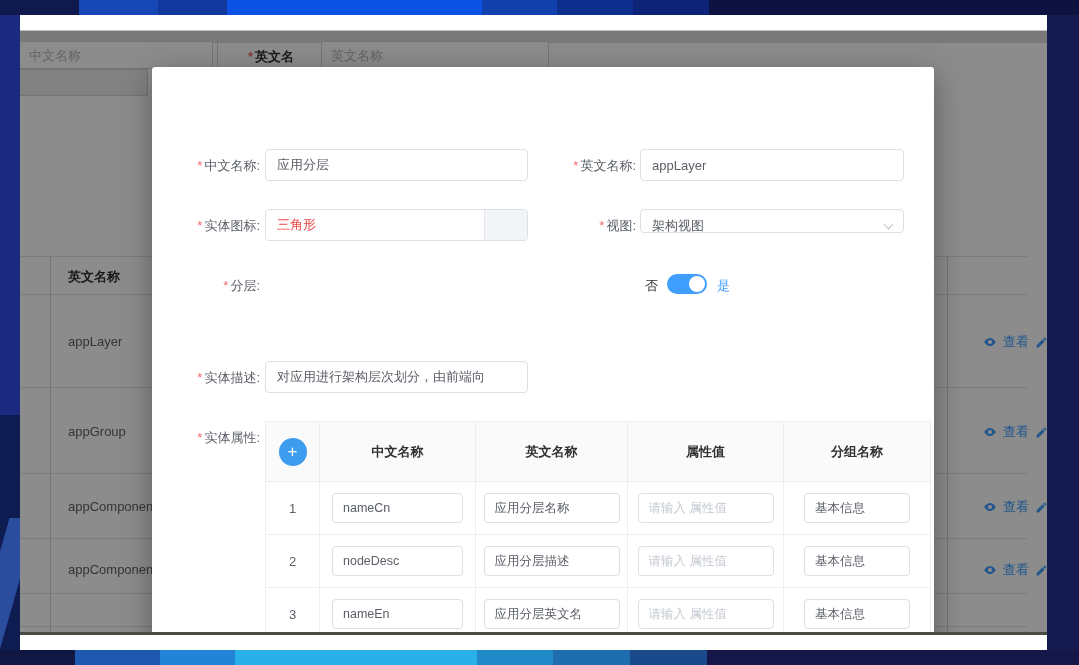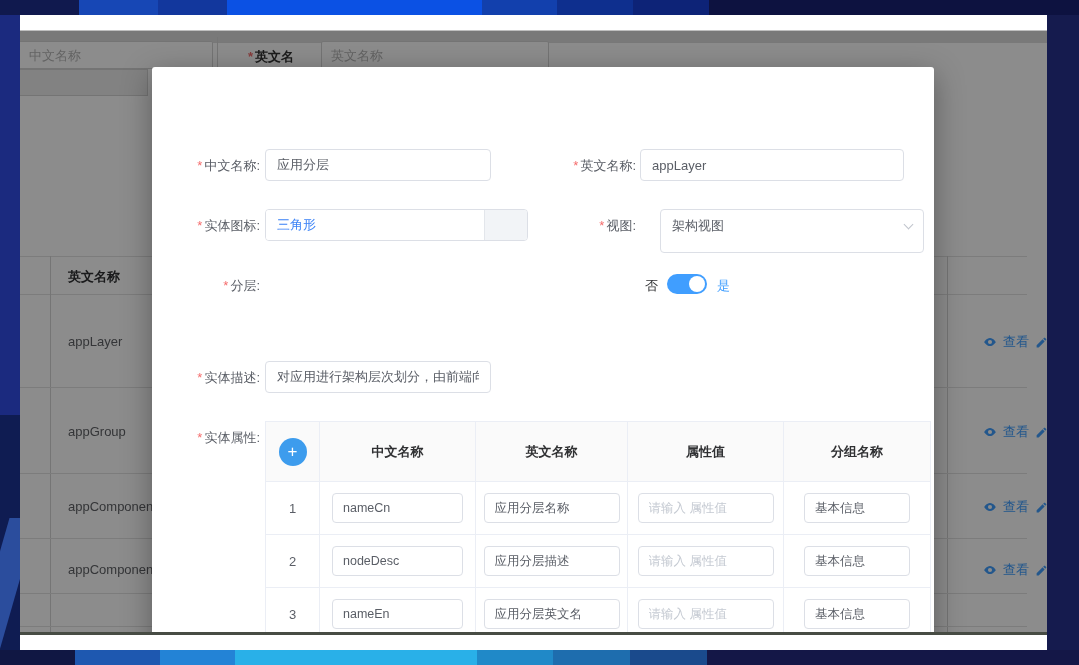--- a/index.html
+++ b/index.html
@@ -49,31 +49,31 @@
   .m-head { position: relative; height: 57px; border-bottom: 1px solid #e8eaec; }
   .m-title { position: absolute; left: 28px; top: 19px; font-size: 17px; font-weight: bold;
              letter-spacing: 3px; color: #17233d; }
   .m-tool { position: absolute; top: 23px; color: #a6aab2; cursor: pointer; }
   .m-tool.expand { right: 48px; }
   .m-tool.close { right: 22px; font-size: 17px; line-height: 14px; }
 
   .f-label { position: absolute; width: 90px; font-size: 13px; color: #5a5e66; text-align: right; line-height: 17px; }
   .req { color: #f56c6c; margin-right: 2px; }
   .inp { position: absolute; height: 32px; border: 1px solid #dcdfe6; border-radius: 4px; background: #fff;
-         font-size: 13px; color: #5a5e66; padding: 0 11px; width: 226px;
+         font-size: 13px; color: #5a5e66; padding: 0 11px; width: 263px;
          font-family: "Liberation Sans", "DejaVu Sans", sans-serif; }
   .inp::placeholder { color: #c0c4cc; }
-  .sel { position: absolute; height: 44px; border: 1px solid #dcdfe6; border-radius: 4px; background: #fff;
-         font-size: 13px; color: #5a5e66; padding: 7px 26px 0 11px; width: 264px; margin-left: 20px; }
+  .sel { position: absolute; height: 24px; border: 1px solid #dcdfe6; border-radius: 4px; background: #fff;
+         font-size: 13px; color: #5a5e66; padding: 7px 26px 0 11px; width: 264px; }
   .chev { position: absolute; right: 11px; top: 11px; width: 7px; height: 7px;
           border-right: 1.5px solid #c0c4cc; border-bottom: 1.5px solid #c0c4cc; transform: rotate(45deg); }
   .inp-group { position: absolute; width: 263px; height: 32px; border: 1px solid #dcdfe6; border-radius: 4px;
                background: #fff; overflow: hidden; }
   .inp-group input { border: none; outline: none; width: 218px; height: 30px; padding: 0 11px; font-size: 13px;
-                     color: #3b82f6; font-family: Liberation Sans, sans-serif; }
+                     color: #ef4444; font-family: Liberation Sans, sans-serif; }
   .inp-group .append { position: absolute; right: 0; top: 0; width: 43px; height: 30px;
                        background: #f2f4f7; border-left: 1px solid #e3e6eb; }
   .switch { position: absolute; width: 40px; height: 20px; border-radius: 10px; background: #409eff; cursor: pointer; }
   .switch .knob { position: absolute; right: 2px; top: 2px; width: 16px; height: 16px; border-radius: 50%; background: #fff; }
   .tog-off { position: absolute; font-size: 13px; color: #303133; }
   .tog-on { position: absolute; font-size: 13px; color: #409eff; }
 
   .attr-table { position: absolute; left: 113px; top: 354px; width: 665px; border-collapse: collapse;
                 table-layout: fixed; background: #fff; }
   .attr-table th, .attr-table td { border: 1px solid #ebeef5; padding: 0; text-align: center; }

